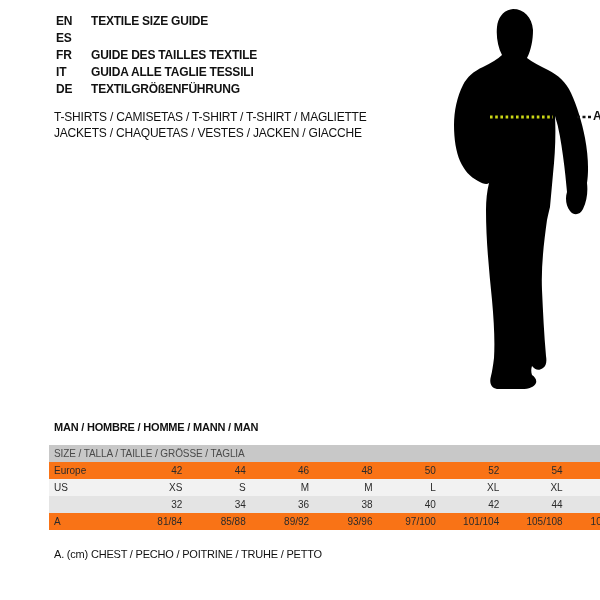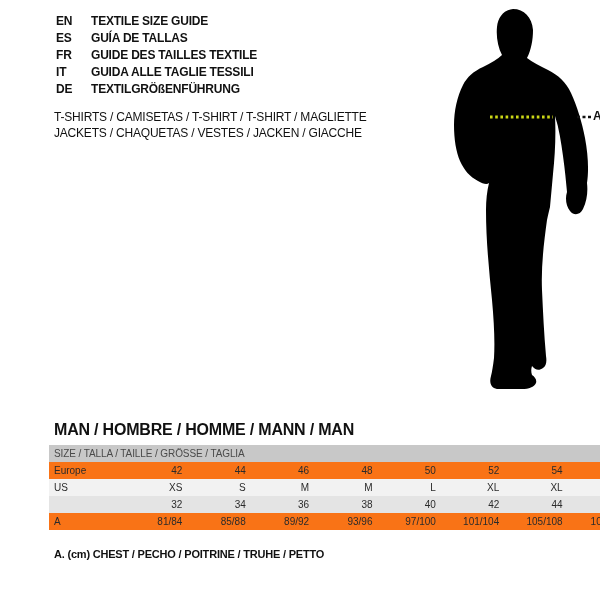--- a/index.html
+++ b/index.html
@@ -17,51 +17,50 @@
   .lang-row{display:flex;height:17px;line-height:17px;}
   .lang-code{width:35px;font-size:12px;font-weight:700;letter-spacing:-0.2px;}
   .lang-name{font-size:12px;font-weight:700;letter-spacing:-0.2px;}
   
   .garment-lines{position:absolute;left:20px;top:109px;}
   .garment-line{height:16px;line-height:16px;font-size:12px;font-weight:400;letter-spacing:-0.2px;}
   
   .fig-svg{position:absolute;left:0;top:0;width:600px;height:600px;}
   .measure-label{position:absolute;left:559px;top:109px;font-size:12px;font-weight:600;}
   
-  .section-title{position:absolute;left:20px;top:421px;font-size:16px;font-weight:700;letter-spacing:-0.2px;}
+  .section-title{position:absolute;left:20px;top:421px;font-size:11px;font-weight:700;letter-spacing:-0.2px;}
   
   .size-table{position:absolute;left:15px;top:445px;width:577px;font-size:10px;}
   .thead{
     height:17px;line-height:17px;
     background:var(--table-header-bg,#c8c8c8);
     color:var(--table-header-text,#4a4a4a);
     padding-left:5px;letter-spacing:-0.1px;
   }
   .trow{display:grid;grid-template-columns:70px repeat(8,1fr);height:17px;line-height:17px;color:#2b2b2b;}
   .trow.bg-white{background:#f97316;}
   .trow.bg-alt1{background:var(--row-alt1,#f2f2f2);}
   .trow.bg-alt2{background:var(--row-alt2,#e4e4e4);}
   .tlabel{padding-left:5px;text-align:left;}
   .tcell{text-align:right;}
   
-  .footnote{position:absolute;left:20px;top:548px;font-size:11px;font-weight:700;letter-spacing:-0.2px;}
+  .footnote{position:absolute;left:20px;top:548px;font-size:11px;font-weight:400;letter-spacing:-0.2px;}
 </style>
 </head>
 <body>
 
 <div class="canvas">
 
   <div class="lang-list">
     <div class="lang-row">
       <span class="lang-code">EN</span>
       <span class="lang-name">TEXTILE SIZE GUIDE</span>
     </div>
     <div class="lang-row">
       <span class="lang-code">ES</span>
-      <span class="lang-name">GUÍA DE TALLAS</span>
     </div>
     <div class="lang-row">
       <span class="lang-code">FR</span>
       <span class="lang-name">GUIDE DES TAILLES TEXTILE</span>
     </div>
     <div class="lang-row">
       <span class="lang-code">IT</span>
       <span class="lang-name">GUIDA ALLE TAGLIE TESSILI</span>
     </div>
     <div class="lang-row">

